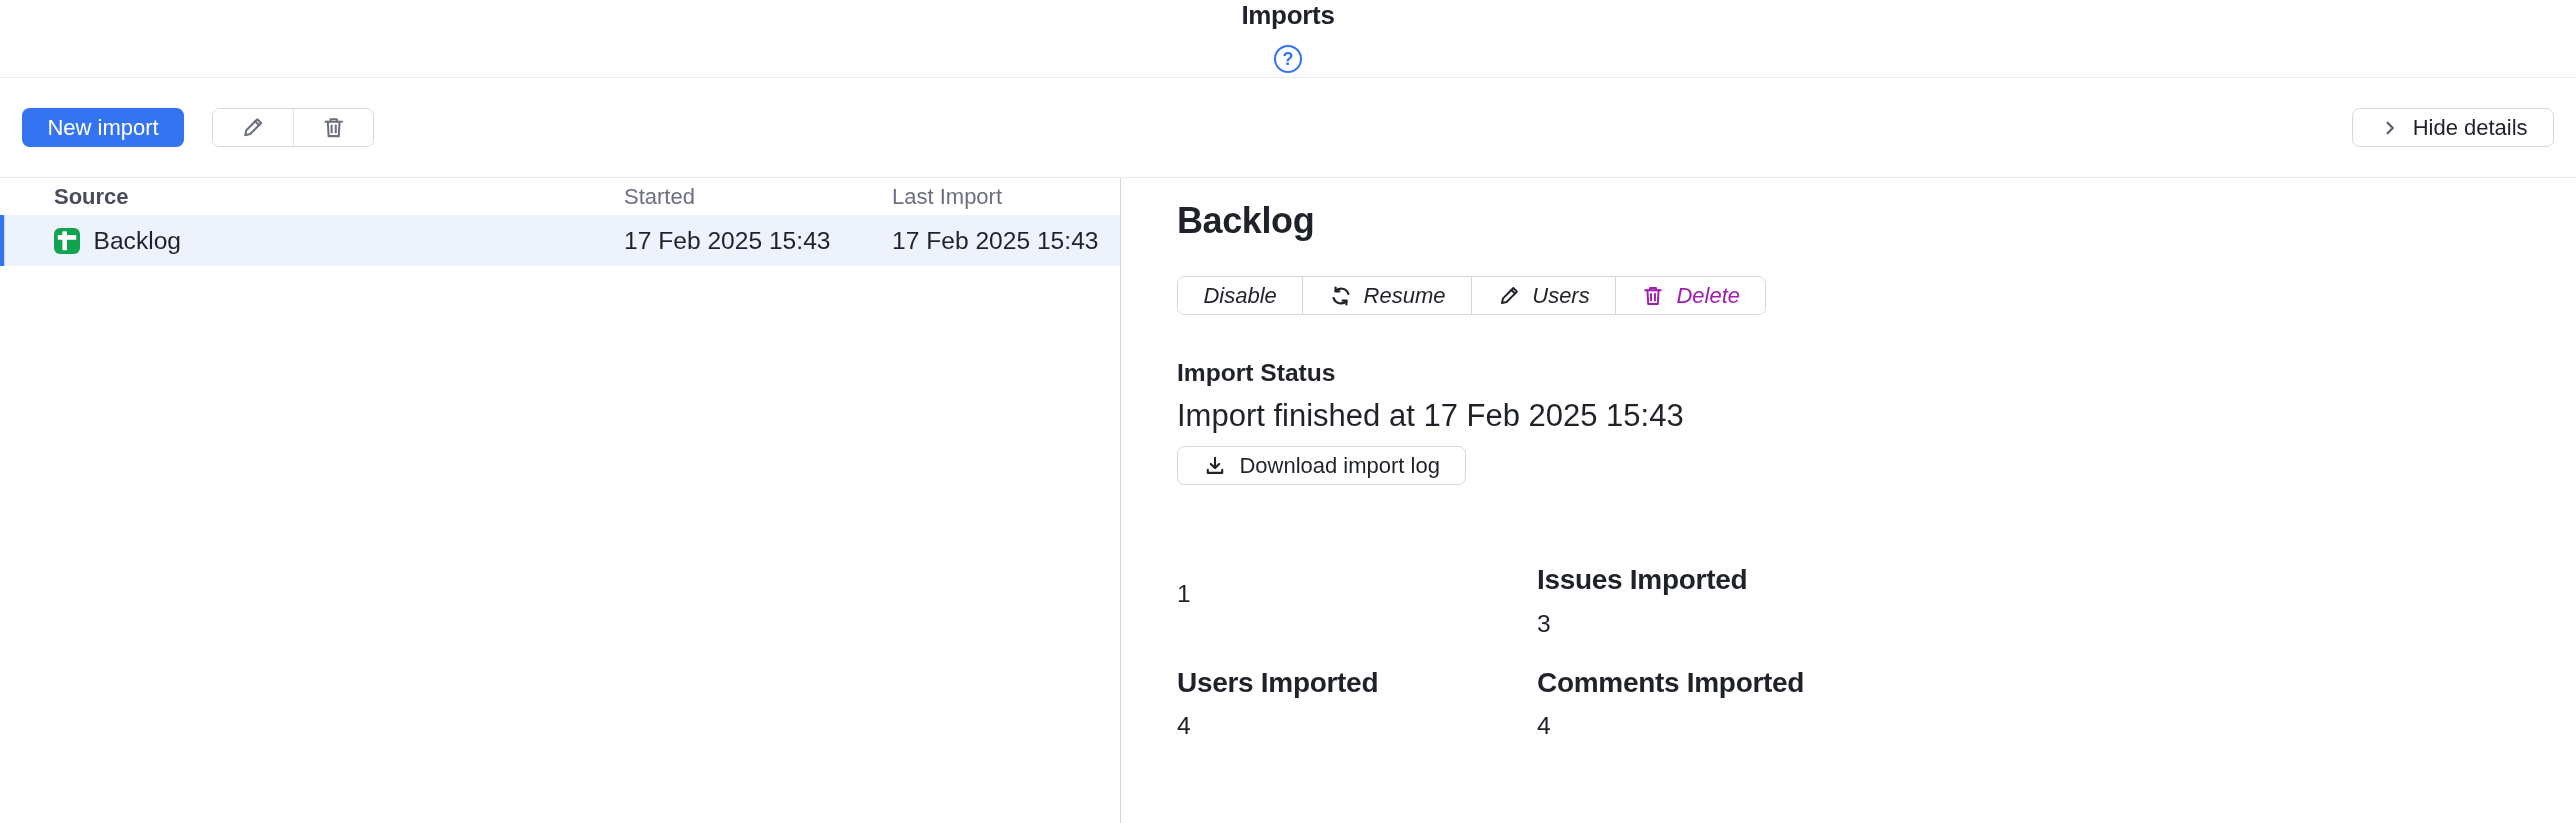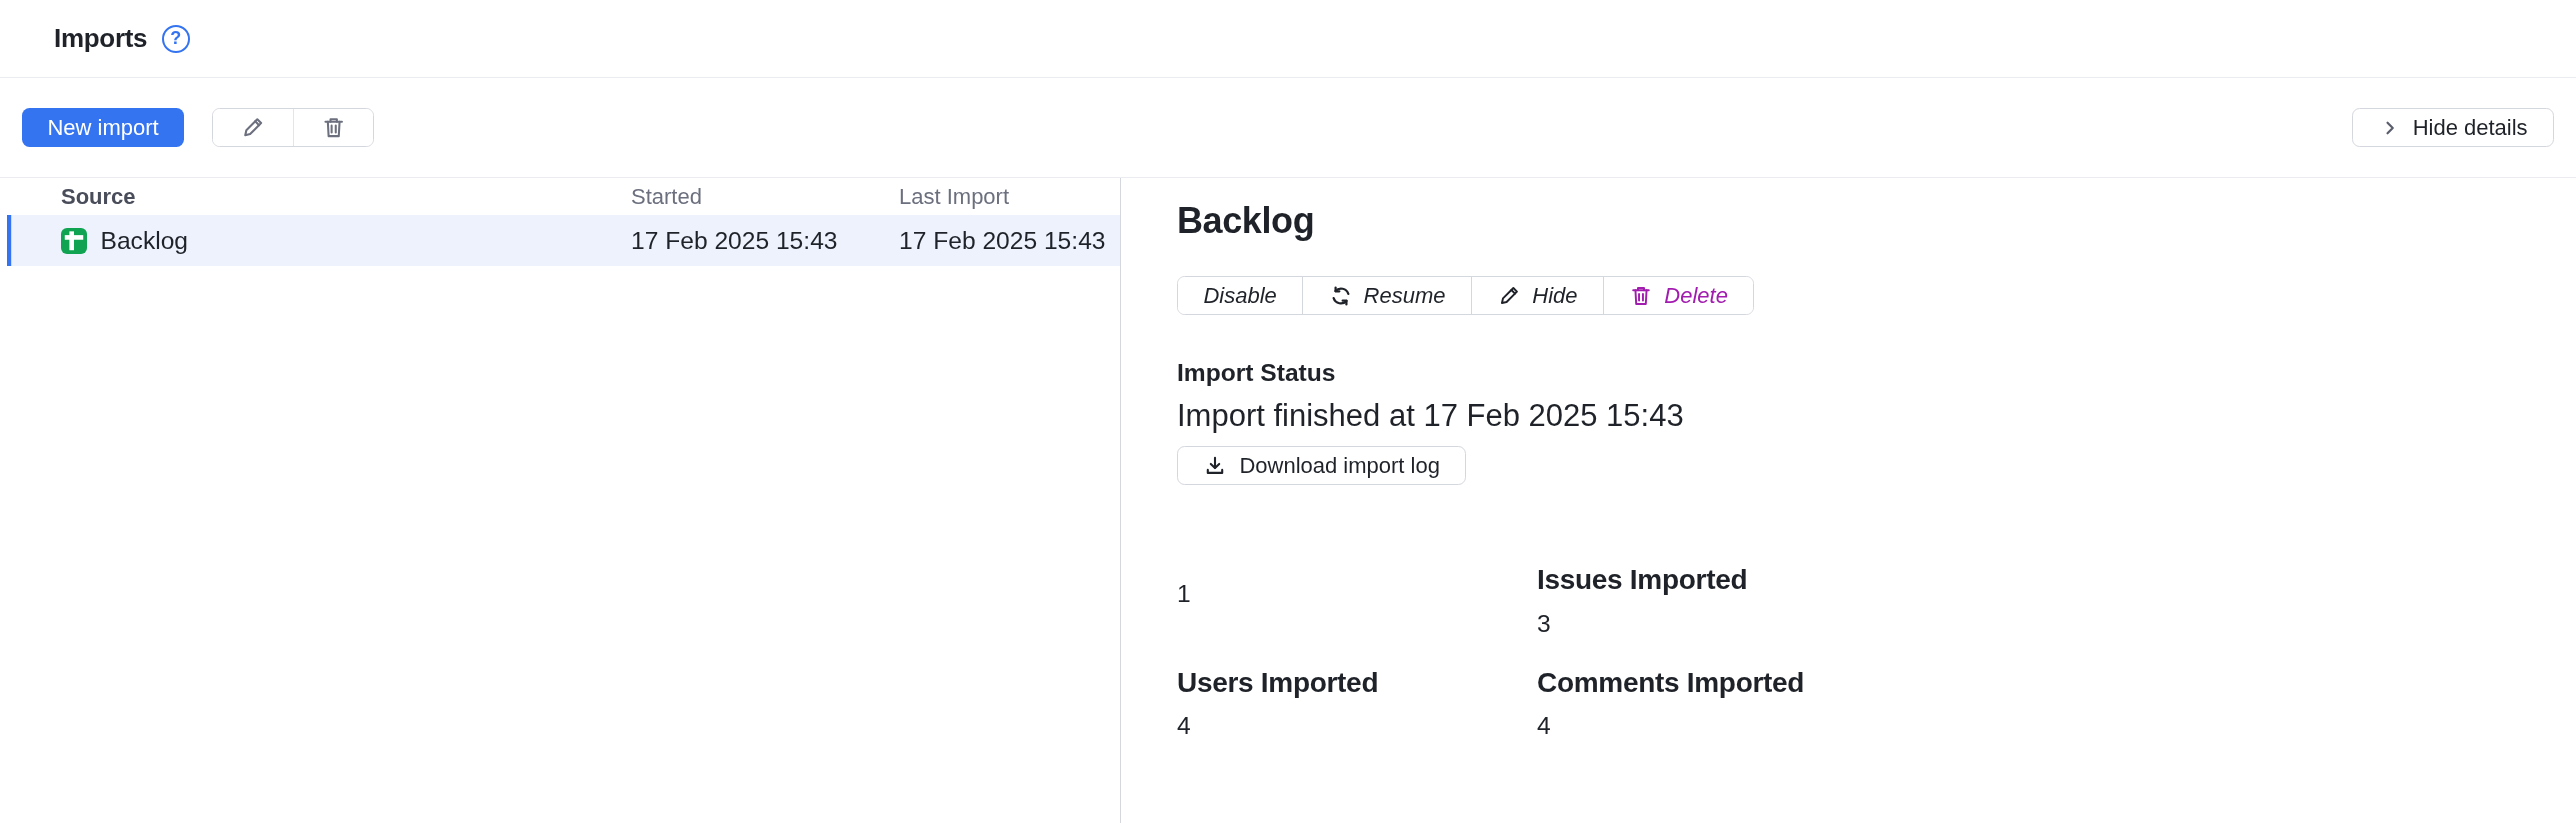--- a/index.html
+++ b/index.html
@@ -7,21 +7,21 @@
   body {
     width:2576px; height:823px; overflow:hidden;
     background:#ffffff; color:#1f2329;
     font-family:"Liberation Sans","DejaVu Sans",sans-serif;
   }
   svg { display:block; }
 
   
   .page-header {
     height:78px; display:flex; align-items:center; gap:14.4px;
-    padding:0 54px; border-bottom:1.7px solid #ebecf0;
+    padding:0 54px; border-bottom:1.7px solid #ebecf0;flex-direction:column;
   }
   .page-title { font-size:26px; font-weight:700; margin:0; letter-spacing:-0.3px; }
   .help-badge {
     width:28px; height:28px; border:2.5px solid #3574f0; border-radius:50%;
     color:#3574f0; font-size:18px; font-weight:700;
     display:inline-flex; align-items:center; justify-content:center;
     cursor:pointer; user-select:none;
   }
 
   
@@ -43,21 +43,21 @@
   }
   .icon-btn {
     width:80px; display:flex; align-items:center; justify-content:center;
     background:#ffffff; border:none; color:#6c707e; cursor:pointer; padding:0;
   }
   .icon-btn + .icon-btn { border-left:1.7px solid #e3e5e9; }
   .chev { color:#5a5d6b; }
 
   
   .content { display:flex; height:645px; }
-  .list-pane { width:1120px; flex:none;padding-left:7px; }
+  .list-pane { width:1120px; flex:none; }
   .details-pane { flex:1; border-left:1.7px solid #d5d7de; padding:22px 51px 0 56px; }
 
   
   .row-grid { display:grid; grid-template-columns:624px 268px 1fr; align-items:center; }
   .thead { height:37px; font-size:22px; color:#6c707e; }
   .th { cursor:pointer; }
   .th-source { color:#494d5a; font-weight:700; padding-left:54px; }
   .trow { height:51px; font-size:24.6px; color:#1f2329; cursor:pointer; }
   .trow.selected { background:#edf2fd; box-shadow:inset 4.2px 0 0 #3574f0; }
   .source-cell { display:flex; align-items:center; gap:13.5px; padding-left:54px; }
@@ -173,21 +173,21 @@
           </span>
           <span>Resume</span>
         </button>
         <button>
           <span>
             <svg width="24" height="24" viewBox="0 0 16 16" fill="none" stroke="currentColor" stroke-width="1.3" stroke-linejoin="round" stroke-linecap="round">
               <path d="M10.9 2.7l2.4 2.4L6.4 12l-3.1.7.7-3.1z"></path>
               <path d="M9.6 4l2.4 2.4"></path>
             </svg>
           </span>
-          <span>Hide</span>
+          <span>Users</span>
         </button>
         <button class="danger">
           <span>
             <svg width="24" height="24" viewBox="0 0 16 16" fill="none" stroke="currentColor" stroke-width="1.3" stroke-linejoin="round" stroke-linecap="round">
               <path d="M2.8 4.2h10.4"></path>
                 <path d="M6 4.2V2.7h4v1.5"></path>
               <path d="M4.3 4.2l.5 9.1h6.4l.5-9.1"></path>
               <path d="M6.7 6.7v4.3"></path>
                 <path d="M9.3 6.7v4.3"></path>
             </svg>

